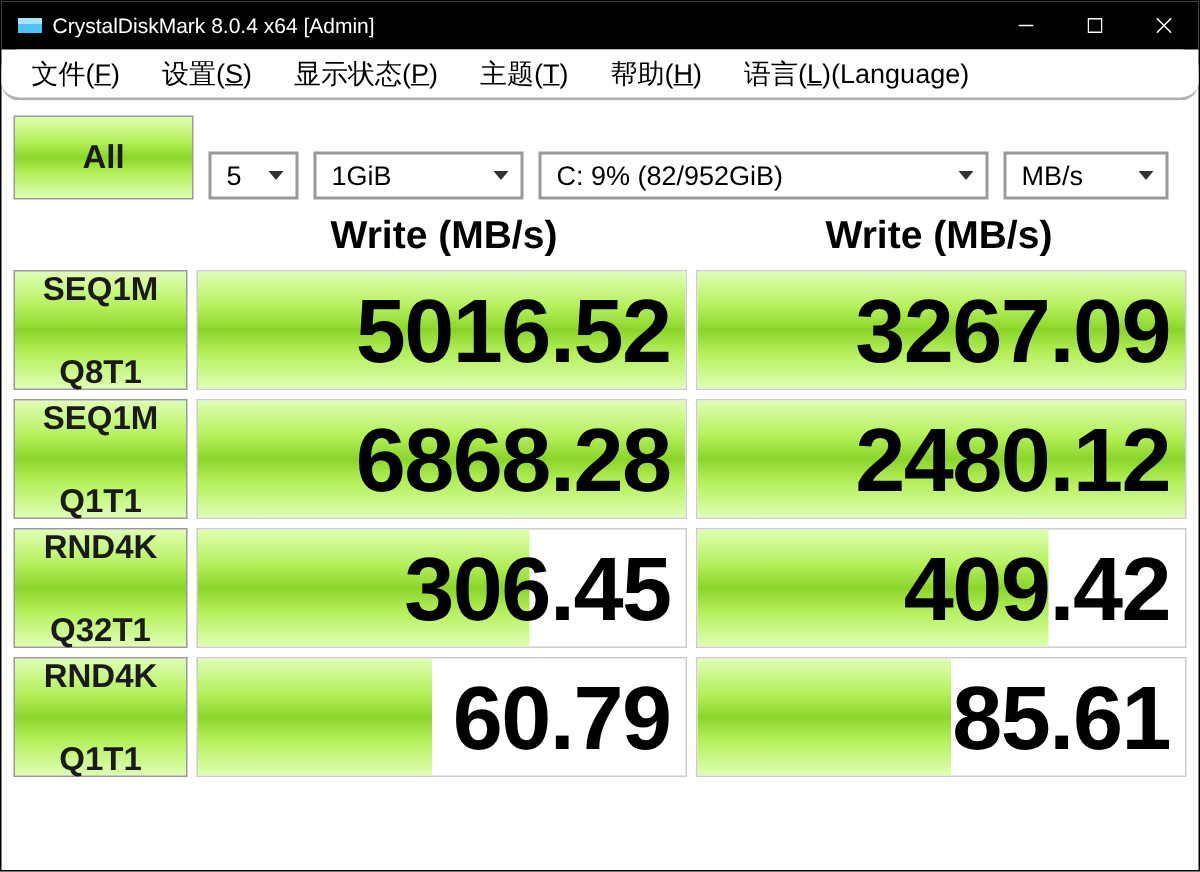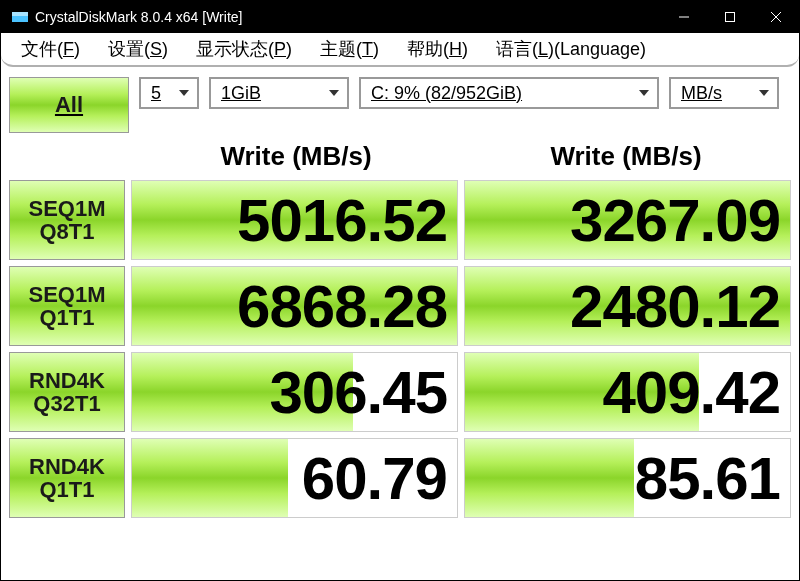--- a/index.html
+++ b/index.html
@@ -9,55 +9,55 @@
   .titlebar { height: 32px; background: #000; color: #fff; display: flex; align-items: center; }
   .titlebar .appicon { width: 18px; height: 18px; margin: 0 6px 0 10px; display: flex; align-items: center; justify-content: center; }
   .titlebar .title { flex: 1; font-size: 14px; font-weight: 400; }
   .titlebar .winbtn { width: 46px; height: 32px; display: flex; align-items: center; justify-content: center; color: #fff; font-size: 10px; }
   .titlebar .winbtn svg { stroke: #fff; stroke-width: 1; fill: none; }
   
   .menubar { height: 34px; background: #fff; border-bottom: 2px solid #b0b0b0; display: flex; align-items: center; padding-left: 6px; border-radius: 12px; }
   .menubar .menuitem { padding: 4px 14px; font-size: 18px; cursor: default; }
   .menubar .menuitem u { text-decoration: underline; }
   
-  .controlsrow { display: flex; align-items: flex-start; padding: 10px 8px 6px 8px; gap: 10px; text-decoration: underline; }
+  .controlsrow { display: flex; align-items: flex-end; padding: 10px 8px 6px 8px; gap: 10px; }
   .allbtn { width: 120px; height: 56px; display: flex; align-items: center; justify-content: center; font-weight: 700; font-size: 22px; color: #1a1a1a; border: 1px solid #999; }
   .greenbtn { background: linear-gradient(#dfffb4 0%, #b5f05a 30%, #8bd52a 50%, #b5f05a 70%, #dfffb4 100%); }
   .selectwrap { display: flex; flex-direction: column; }
   .select { height: 32px; border: 2px solid #999; background: #fff; font-size: 18px; padding: 2px 28px 2px 10px; position: relative; display: flex; align-items: center; }
   .select::after { content: ""; position: absolute; right: 8px; top: 50%; margin-top: -3px; border-left: 5px solid transparent; border-right: 5px solid transparent; border-top: 6px solid #333; }
   .select.runs  { width: 60px; }
   .select.size  { width: 140px; }
   .select.drive { width: 300px; }
   .select.unit  { width: 110px; }
   
   .headerrow { display: flex; padding: 0 8px 0 8px; }
   .headerrow .spacer { width: 122px; }
   .headerrow .col { flex: 1; text-align: center; font-size: 26px; font-weight: 700; color: #000; padding: 2px 0 8px; }
   
   .rows { padding: 0 8px 8px 8px; display: flex; flex-direction: column; gap: 6px; }
   .row { display: flex; gap: 6px; }
-  .rowbtn { width: 116px; height: 80px; display: flex; flex-direction: column; align-items: center; justify-content: center; font-weight: 700; font-size: 22px; color: #1a1a1a; border: 1px solid #999; line-height: 1.05; }
+  .rowbtn { width: 116px; height: 80px; display: flex; flex-direction: column; align-items: center; justify-content: space-between; font-weight: 700; font-size: 22px; color: #1a1a1a; border: 1px solid #999; line-height: 1.05; }
   .valcell { flex: 1; height: 80px; border: 1px solid #ccc; position: relative; overflow: hidden; background: #fff; display: flex; align-items: center; justify-content: flex-end; padding-right: 10px; }
   .valcell .bar { position: absolute; left: 0; top: 0; bottom: 0; width: var(--w, 100%); }
   .valcell .num { position: relative; font-size: 60px; font-weight: 700; color: #000; letter-spacing: -1px; }
 </style>
 </head>
 <body>
 
 <div class="window">
 
   <div class="titlebar">
     <span class="appicon">
       <svg width="18" height="18" viewBox="0 0 18 18">
           <rect x="1" y="4" width="16" height="10" fill="#4cc3ff"></rect>
           <rect x="1" y="4" width="16" height="4" fill="#a8e3ff"></rect>
         </svg>
     </span>
-    <span class="title">CrystalDiskMark 8.0.4 x64 [Write]</span>
+    <span class="title">CrystalDiskMark 8.0.4 x64 [Admin]</span>
     <div class="winbtn">
         <svg width="10" height="10">
           <line x1="0" y1="5" x2="10" y2="5"></line>
         </svg>
       </div>
     <div class="winbtn">
         <svg width="10" height="10">
           <rect x="0.5" y="0.5" width="9" height="9"></rect>
         </svg>
       </div>

